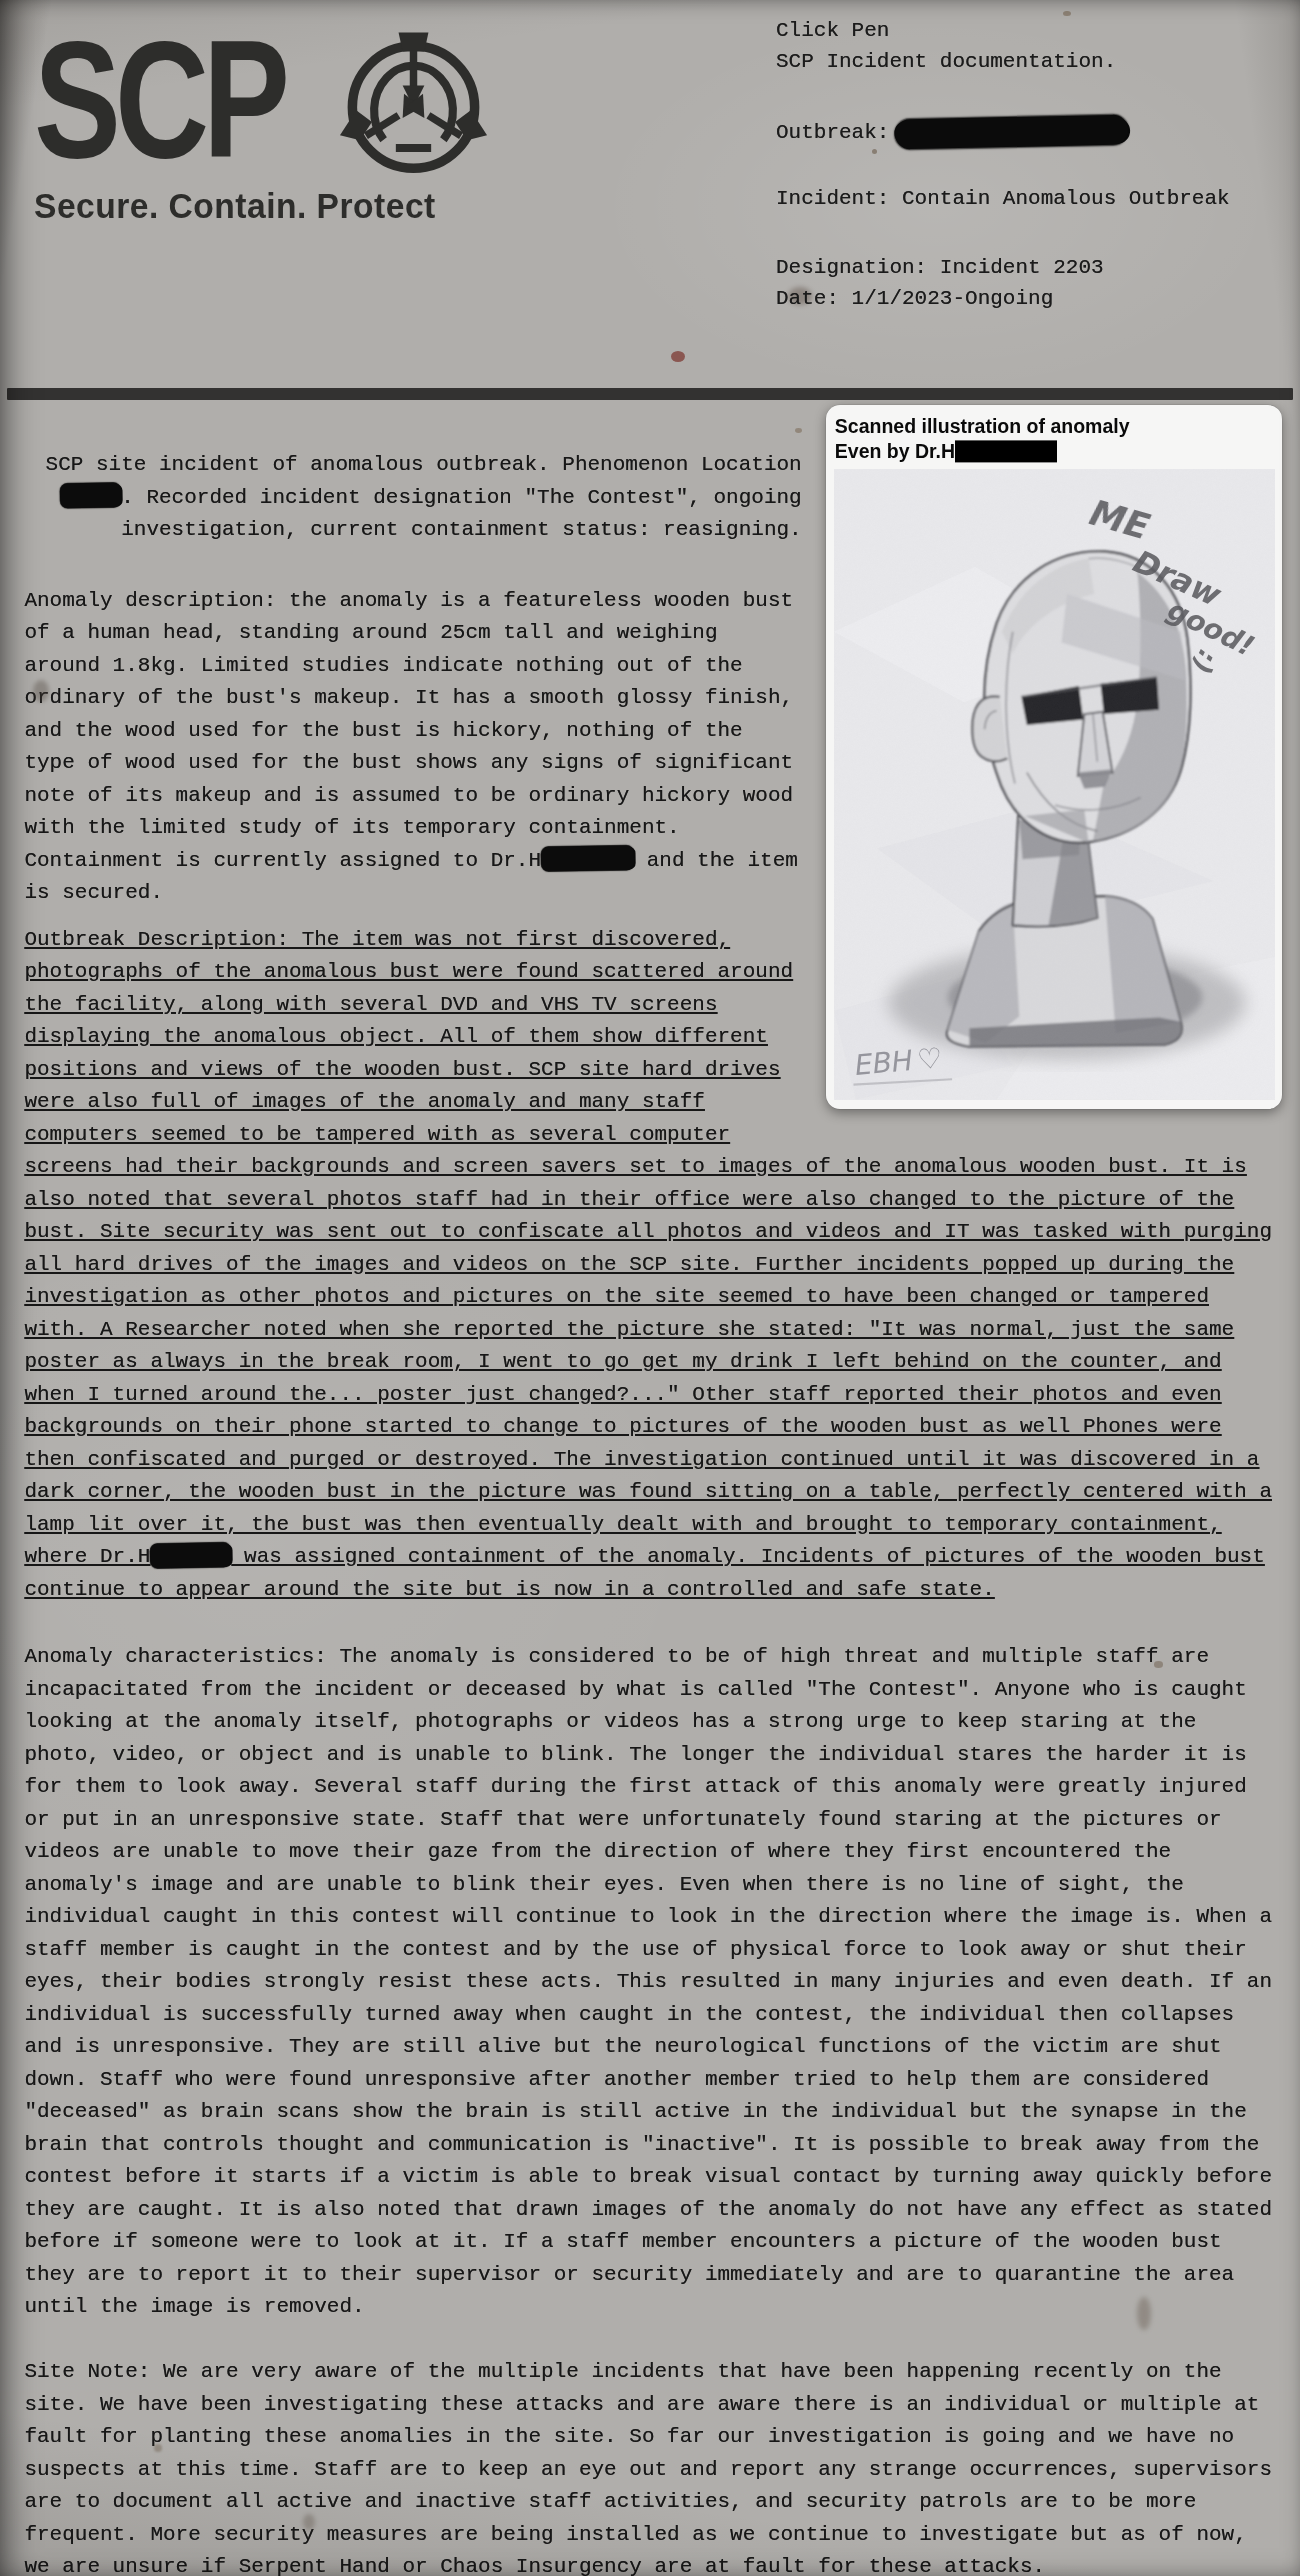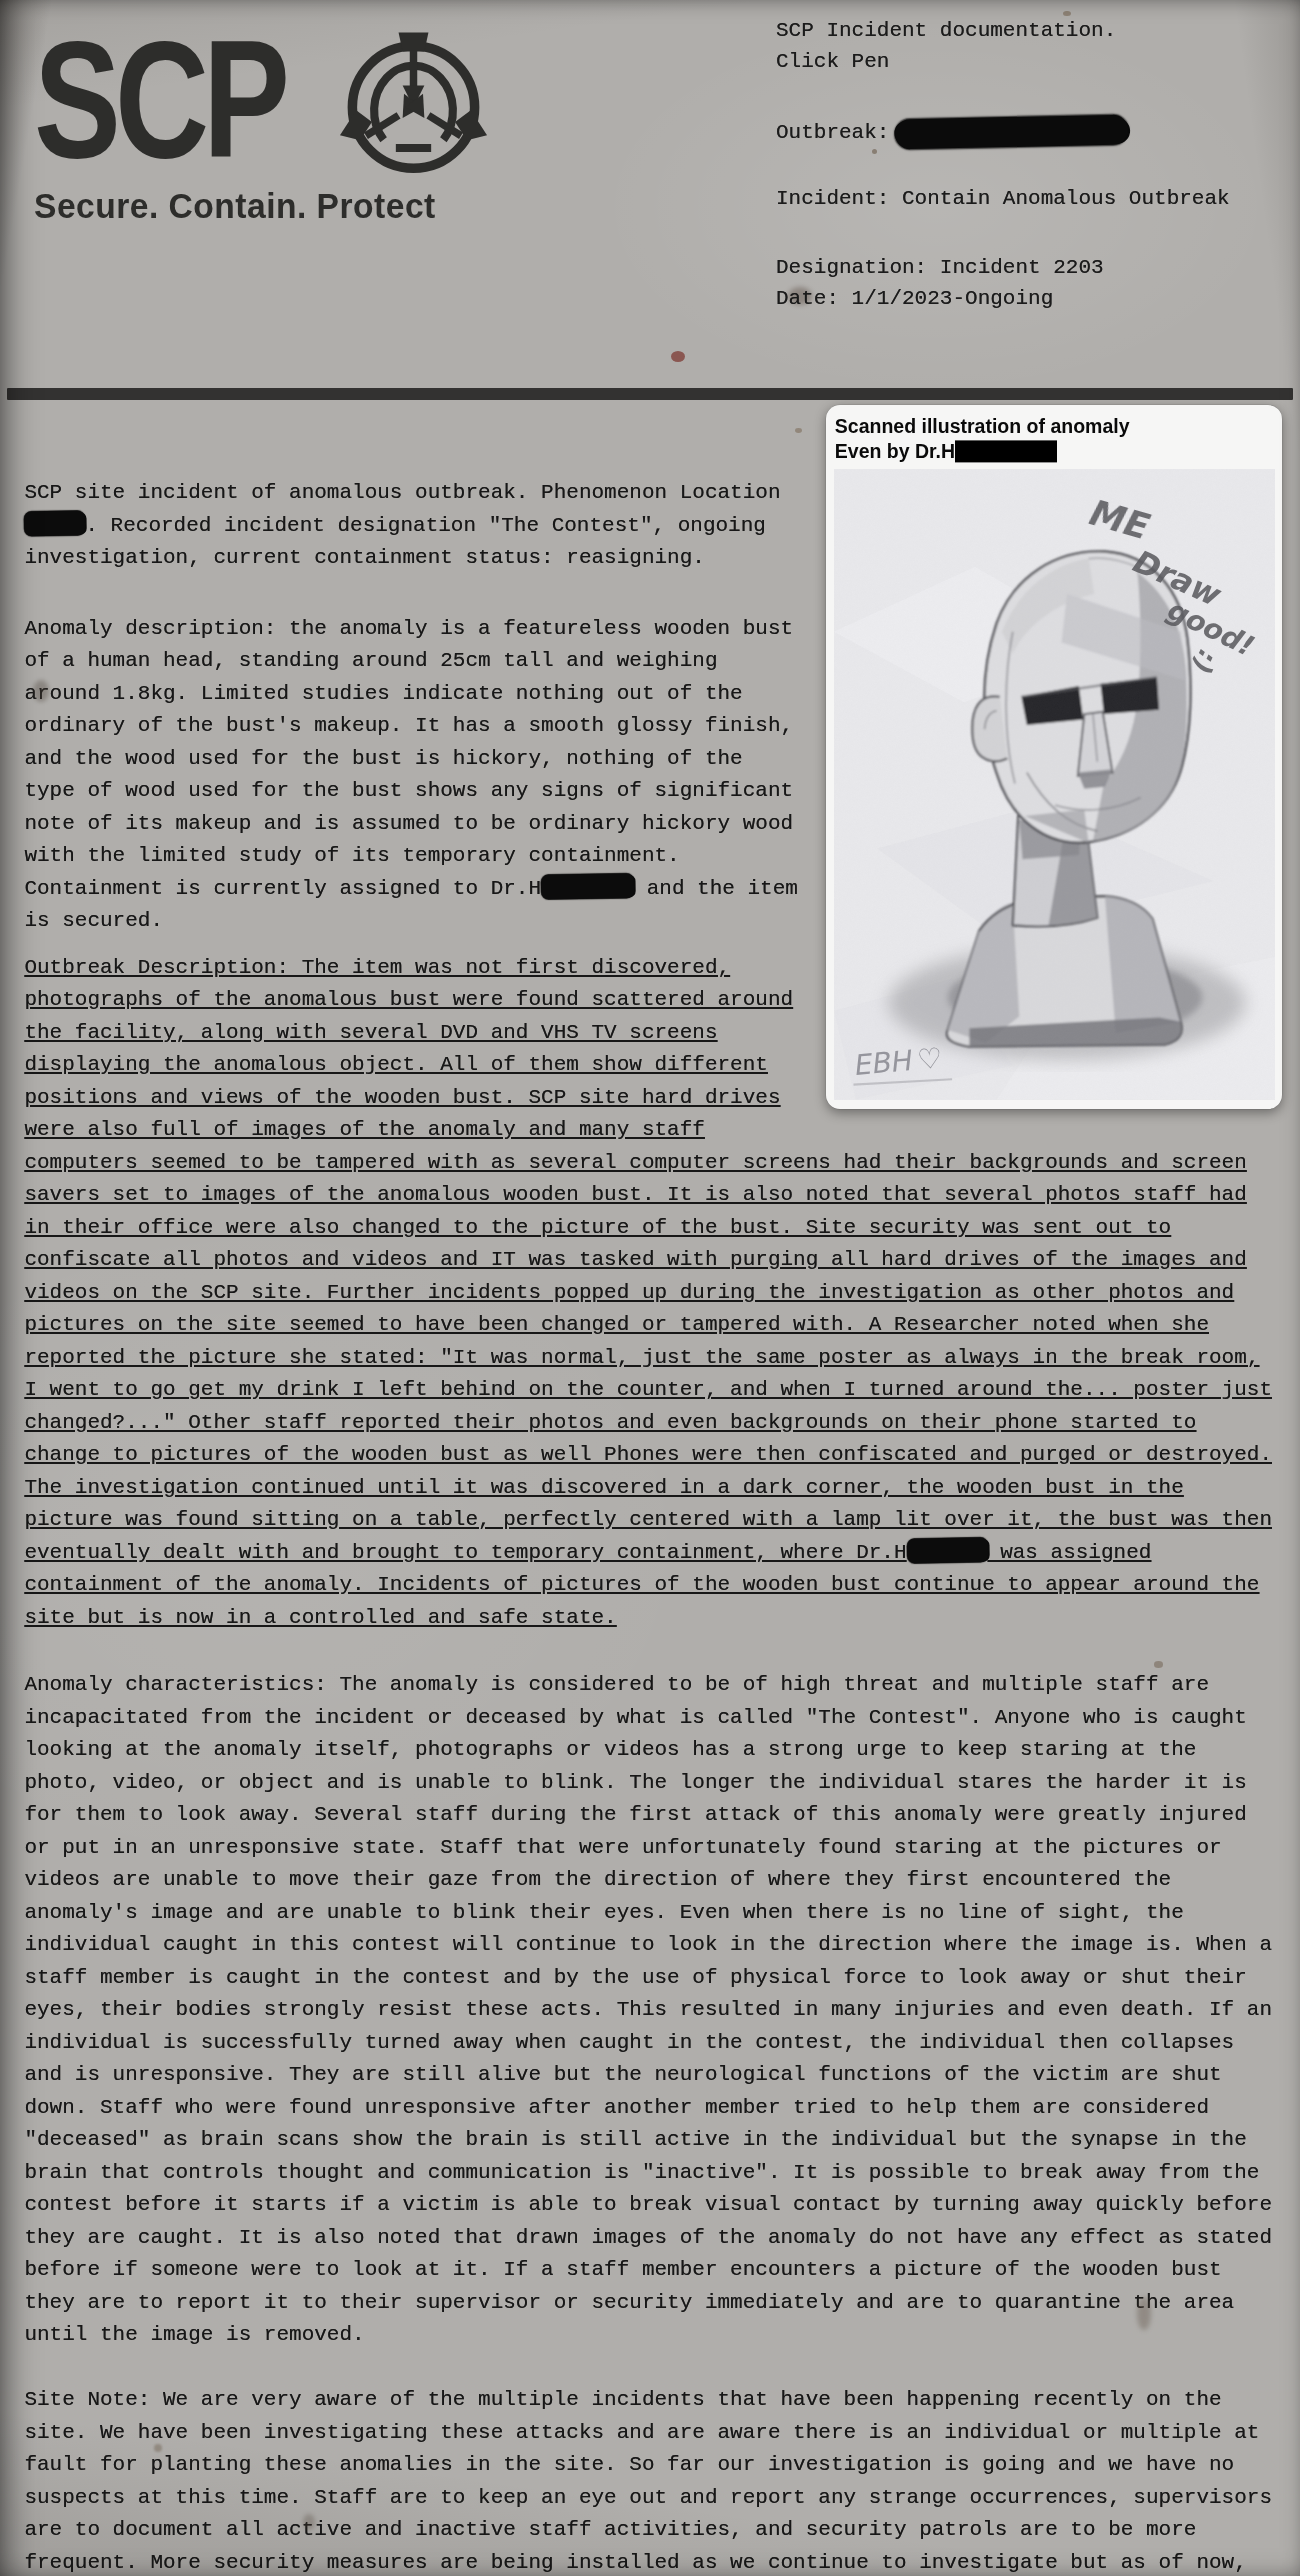--- a/index.html
+++ b/index.html
@@ -51,21 +51,21 @@
     vertical-align:middle;margin-left:5.4px;transform:rotate(-1.2deg);
     box-shadow:0 0 1.6px 1.1px rgba(10,10,10,.75), 4.3px 1.1px 0 -2.2px #0b0b0b, -3.3px -1.1px 0 -2.7px #0b0b0b;
   }
   .divider{height:12px;background:#333231;margin:0 7px;border-radius:1.1px;}
   
   .main{overflow:hidden;padding:0 24.4px;}
   .para{
     font-size:21px;line-height:32.5px;margin:0;color:#171717;
     text-shadow:0 0 0.5px rgba(10,10,10,.6);
   }
-  .mt-p1{margin-top:77px;} .mt-p2{margin-top:38px;} .mt-p3{margin-top:14px;text-decoration:underline;}
+  .mt-p1{margin-top:49px;text-align:right;} .mt-p2{margin-top:38px;} .mt-p3{margin-top:14px;text-decoration:underline;}
   .mt-p4{margin-top:35px;} .mt-p5{margin-top:32.5px;}
   .redaction{
     display:inline-block;background:#0c0c0c;border-radius:7.6px;vertical-align:middle;
     transform:translateY(-1.1px) rotate(-1deg);
     box-shadow:0 0 1.1px 0.5px rgba(10,10,10,.8), 2.7px 0.5px 0 -1.1px #0c0c0c;
   }
   
   .inset{
     float:right;width:456px;height:704px;margin:4.9px -6.5px 21.7px 24.4px;
     background:#f6f6f5;border-radius:14px;box-sizing:border-box;padding:6.5px 7.6px;
@@ -126,22 +126,22 @@
         </g>
         <g stroke-width="0" fill="#2d2d2b">
           <path d="M60 62 l-8 -16 h16 Z"></path>
           <path d="M52 70 l1 -18 l13 10 Z"></path>
           <path d="M68 70 l-1 -18 l-13 10 Z"></path>
         </g>
       </g>
     </svg>
 
     <div class="hdr-right">
+      <div class="hdr-line">Click Pen</div>
       <div class="hdr-line">SCP Incident documentation.</div>
-      <div class="hdr-line">Click Pen</div>
       <div class="hdr-line m-loc"><span>Outbreak:</span><span class="redact-scribble"></span></div>
       <div class="hdr-line m-inc">Incident: Contain Anomalous Outbreak</div>
       <div class="hdr-line m-des">Designation: Incident 2203</div>
       <div class="hdr-line">Date: 1/1/2023-Ongoing</div>
     </div>
   </div>
 
   <div class="divider"></div>
 
   <div class="main">

